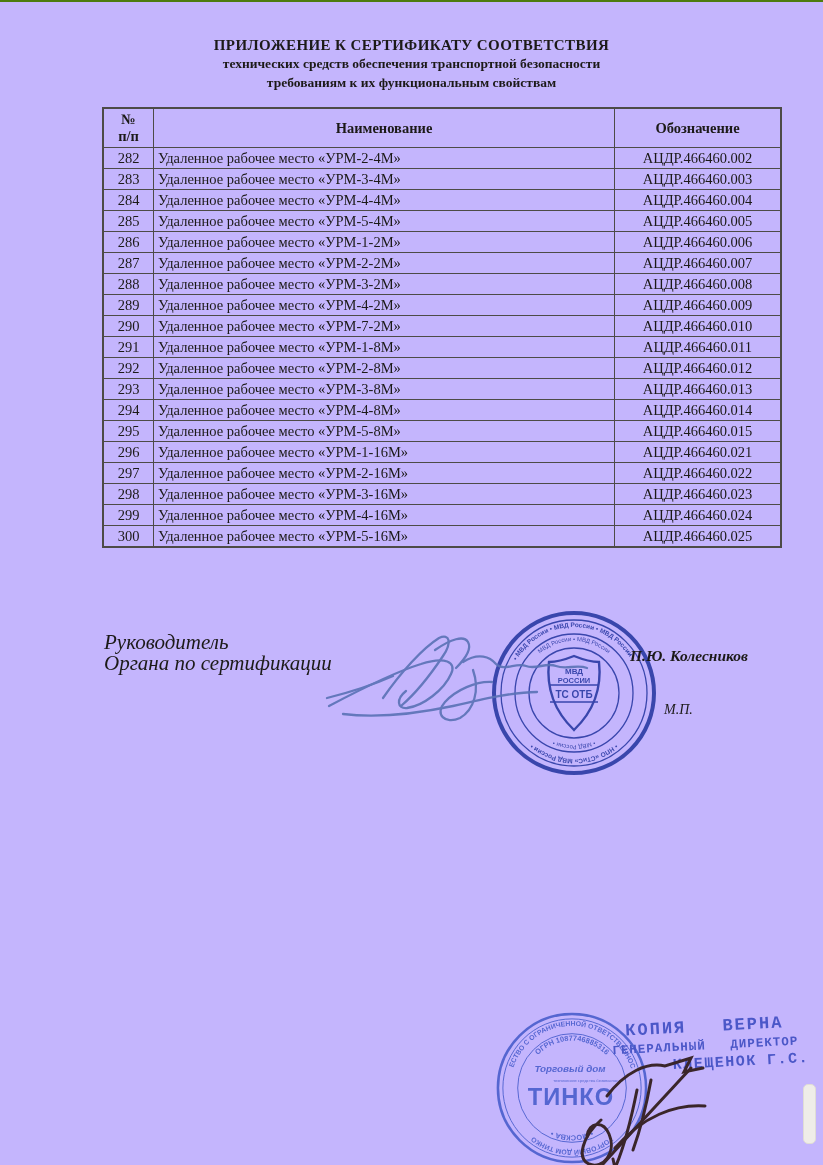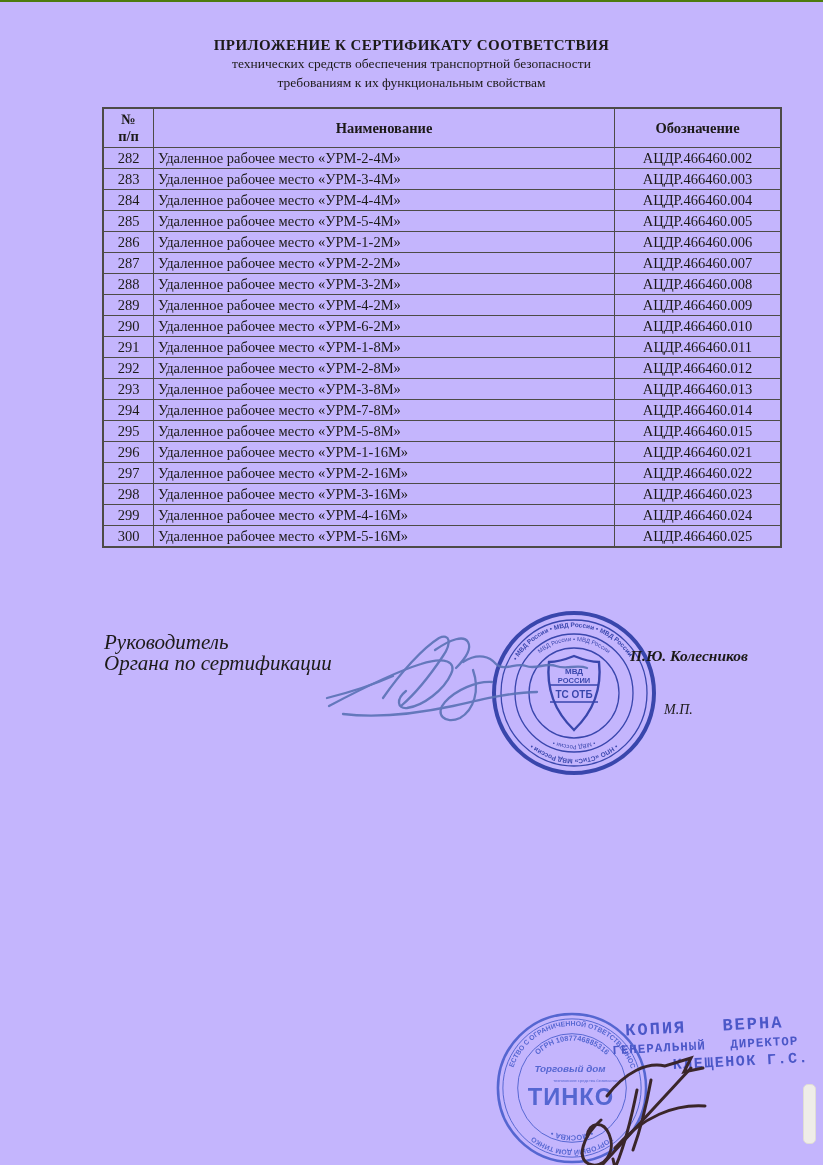--- a/index.html
+++ b/index.html
@@ -6,21 +6,21 @@
   body { width:823px; height:1165px; background:#e9e7e2; font-family:"Liberation Serif", serif; }
   .page {
     position:relative; width:823px; height:1165px; overflow:hidden;
     background:#c4b5fd; border-top:2px solid #4d7c0f; box-sizing:border-box;
     color:#1c1a18;
   }
 
   
   .doc-header { padding-top:33px; text-align:center; }
   .title1 { font-size:15px; font-weight:bold; letter-spacing:.4px; line-height:20px; }
-  .title2 { font-size:13.5px; font-weight:normal; line-height:18.5px; }
+  .title2 { font-size:13.5px; font-weight:bold; line-height:18.5px; }
   .regline { margin-top:12px; font-size:15px; font-weight:bold; letter-spacing:.2px; }
 
   
   table.items { border-collapse:collapse; margin:15px 0 0 102px; width:660px;
     font-size:14.5px; table-layout:fixed; }
   table.items th, table.items td { border:1px solid #4d4b47; padding:0 4px; }
   table.items { border:2px solid #4d4b47; }
   th.col-num, td.cell-num { width:41px; text-align:center; }
   th.col-name, td.cell-name { width:452px; }
   th.col-designation, td.cell-designation { width:157px; }
@@ -113,41 +113,41 @@
           <td class="cell-name">Удаленное рабочее место «УРМ-3-2М»</td>
           <td class="cell-designation">АЦДР.466460.008</td>
         </tr>
         <tr>
           <td class="cell-num">289</td>
           <td class="cell-name">Удаленное рабочее место «УРМ-4-2М»</td>
           <td class="cell-designation">АЦДР.466460.009</td>
         </tr>
         <tr>
           <td class="cell-num">290</td>
-          <td class="cell-name">Удаленное рабочее место «УРМ-6-2М»</td>
+          <td class="cell-name">Удаленное рабочее место «УРМ-7-2М»</td>
           <td class="cell-designation">АЦДР.466460.010</td>
         </tr>
         <tr>
           <td class="cell-num">291</td>
           <td class="cell-name">Удаленное рабочее место «УРМ-1-8М»</td>
           <td class="cell-designation">АЦДР.466460.011</td>
         </tr>
         <tr>
           <td class="cell-num">292</td>
           <td class="cell-name">Удаленное рабочее место «УРМ-2-8М»</td>
           <td class="cell-designation">АЦДР.466460.012</td>
         </tr>
         <tr>
           <td class="cell-num">293</td>
           <td class="cell-name">Удаленное рабочее место «УРМ-3-8М»</td>
           <td class="cell-designation">АЦДР.466460.013</td>
         </tr>
         <tr>
           <td class="cell-num">294</td>
-          <td class="cell-name">Удаленное рабочее место «УРМ-7-8М»</td>
+          <td class="cell-name">Удаленное рабочее место «УРМ-4-8М»</td>
           <td class="cell-designation">АЦДР.466460.014</td>
         </tr>
         <tr>
           <td class="cell-num">295</td>
           <td class="cell-name">Удаленное рабочее место «УРМ-5-8М»</td>
           <td class="cell-designation">АЦДР.466460.015</td>
         </tr>
         <tr>
           <td class="cell-num">296</td>
           <td class="cell-name">Удаленное рабочее место «УРМ-1-16М»</td>

